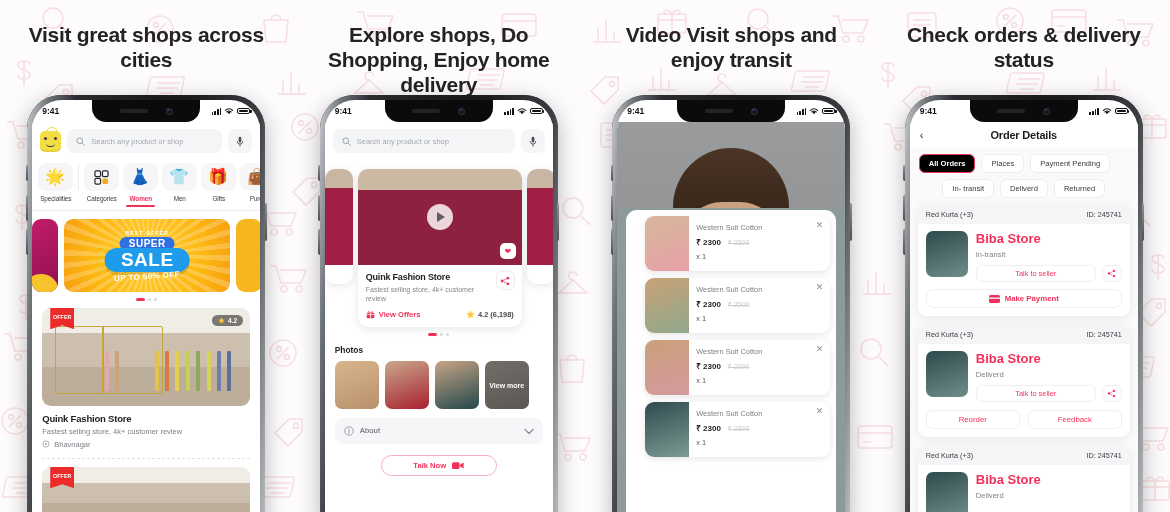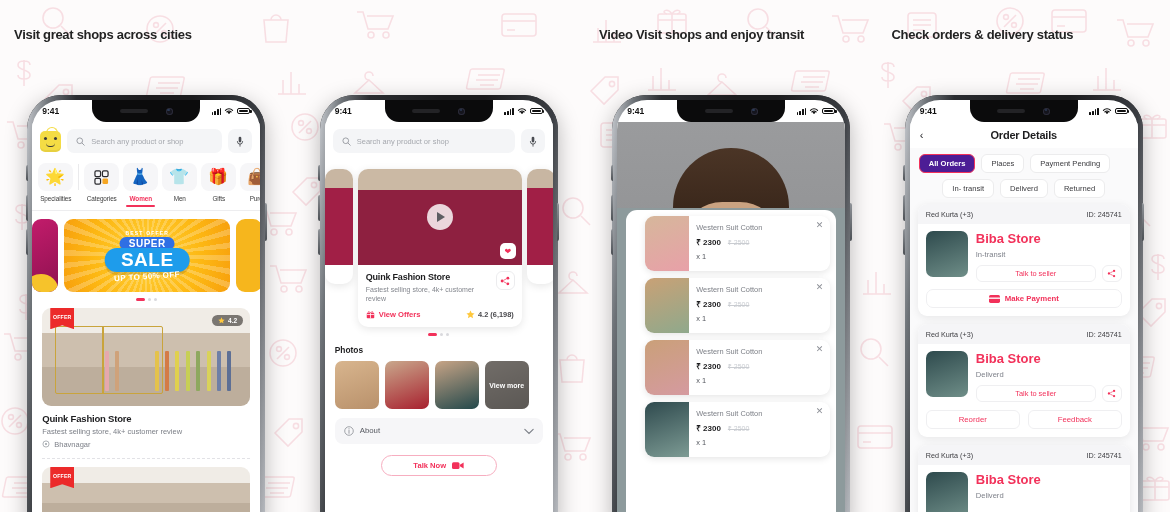--- a/index.html
+++ b/index.html
@@ -11,21 +11,21 @@
   }
   
   #bg-pattern {
     position:absolute; inset:0; z-index:0; opacity:.5;
   }
   
   .panels { position:absolute; inset:0; display:flex; z-index:2; }
   .panel { width:292.5px; height:512px; position:relative; }
   .headline {
     position:absolute; top:22px; left:0; width:100%;
-    font-size:13px; line-height:25px;
+    text-align:center; font-size:21px; line-height:25px;
     font-weight:700; color:#232323; letter-spacing:-.3px;
     padding:0 14px;
   }
   
   .phone {
     position:absolute; left:50%; transform:translateX(-50%);
     top:95px; width:238px; height:430px;
     border-radius:34px 34px 0 0;
     background:#1b1b1d;
     padding:5px 5px 0 5px;
@@ -212,21 +212,21 @@
   
   .navbar{height:26px;display:flex;align-items:center;justify-content:center;position:relative;background:#fff;}
   .navbar .back{position:absolute;left:10px;font-size:11px;color:#26262a;line-height:1;}
   .navbar .ttl{font-size:11px;font-weight:700;color:#1d1d1f;letter-spacing:-.2px;}
   .filters{padding:6px 9px 0;}
   .frow{display:flex;gap:6px;margin-bottom:6px;}
   .frow.r2{justify-content:center;}
   .chip{height:19px;border-radius:6px;border:1px solid #ececed;background:#fff;
      display:flex;align-items:center;justify-content:center;padding:0 9px;
      font-size:7.6px;color:#3a3a3e;white-space:nowrap;}
-  .chip.on{background:#4c1d95;border-color:#f2315a;color:#fff;font-weight:700;}
+  .chip.on{background:#000000;border-color:#f2315a;color:#fff;font-weight:700;}
   .ordcard{margin:4px 8px 8px;border-radius:9px;background:#fff;box-shadow:0 2px 8px rgba(0,0,0,.08);
      overflow:hidden;}
   .ordhead{height:20px;background:#f5f5f7;display:flex;align-items:center;justify-content:space-between;
      padding:0 8px;font-size:7.2px;color:#3c3c40;}
   .ordhead .id{color:#3c3c40;}
   .ordbody{padding:7px 8px 8px;}
   .ordtop{display:flex;gap:8px;}
   .othumb{width:42px;height:46px;border-radius:7px;flex:none;overflow:hidden;position:relative;}
   .oinfo{flex:1;}
   .ostore{font-size:13px;font-weight:700;color:#f2315a;}
@@ -523,20 +523,21 @@
             <div class="shopimg store-a" style="margin-top:8px;height:60px">
               <span class="offerflag">OFFER</span>
             </div>
           </div>
         </div>
       </div>
     </div>
   </section>
 
   <section class="panel">
+    <h2 class="headline">Explore shops, Do Shopping, Enjoy home delivery</h2>
     <div class="phone">
       <span class="btnL" style="top:70px;height:16px"></span>
       <span class="btnL" style="top:100px;height:26px"></span>
       <span class="btnL" style="top:134px;height:26px"></span>
       <span class="btnR" style="top:108px;height:38px"></span>
       <div class="screen">
         <div class="notch">
           <span class="spk"></span>
           <span class="cam"></span>
         </div>

